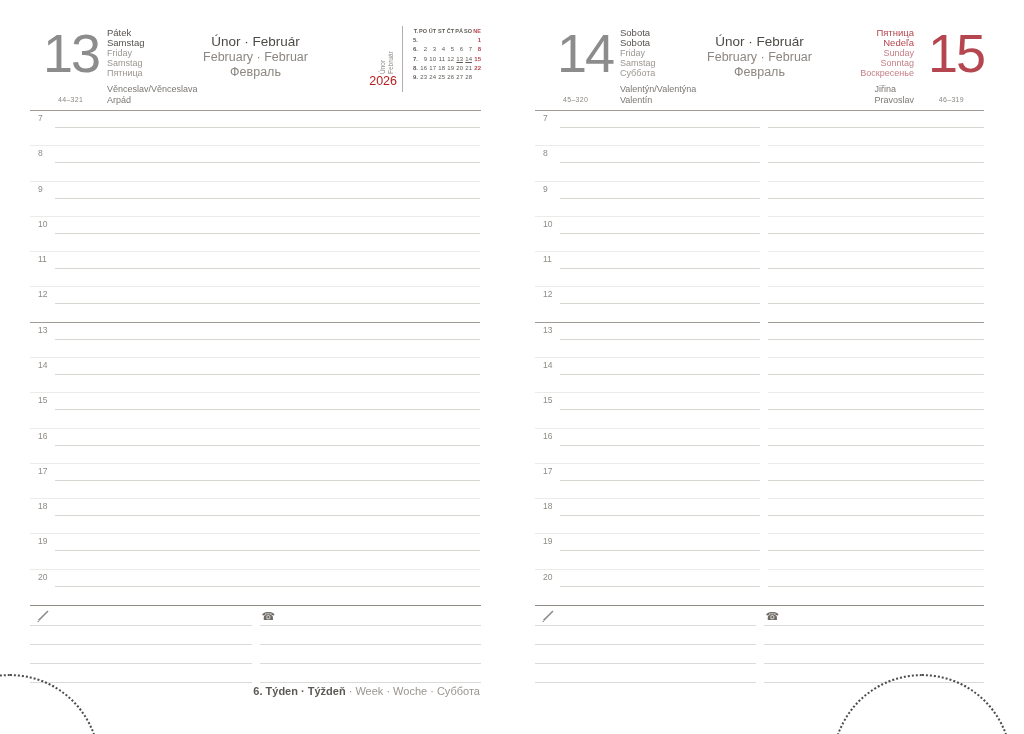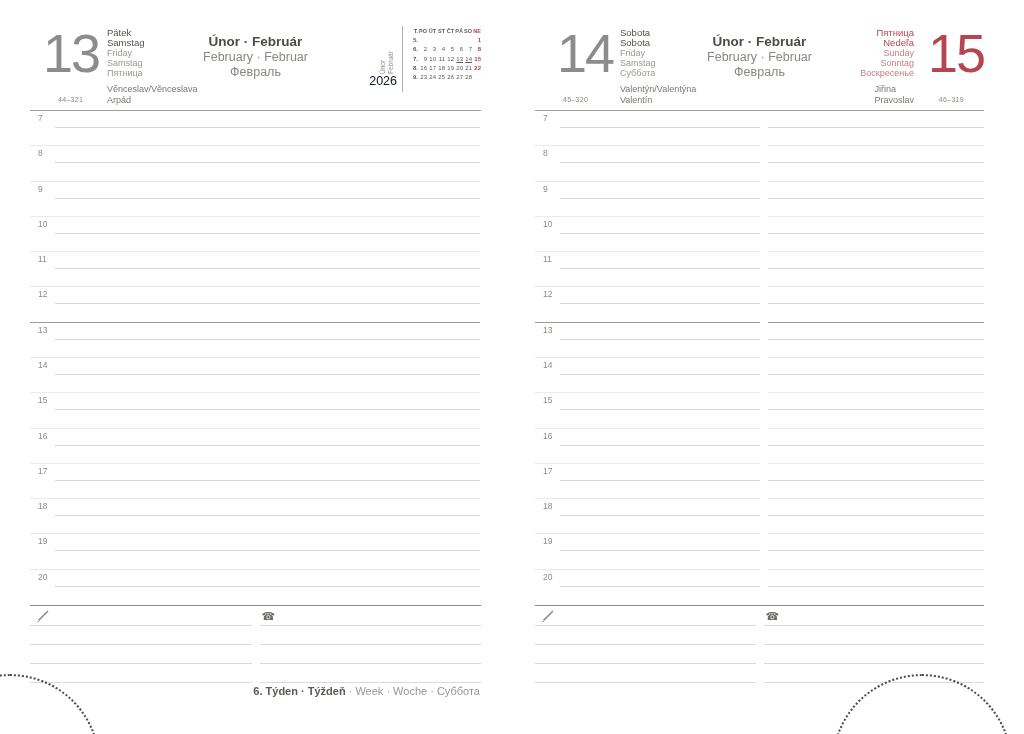--- a/index.html
+++ b/index.html
@@ -14,25 +14,25 @@
   .page-header{position:absolute;top:0;left:0;right:0;height:88px;border-bottom:1px solid var(--rule-dark)}
   .daynum{position:absolute;top:4px;font-size:54px;line-height:54px;letter-spacing:-2px;color:#8c8c8c;font-weight:400}
   .daynum.red{color:var(--accent-red)}
   .dn-block{position:absolute;top:6px}
   .dn-bold{font-weight:normal;font-size:9.5px;line-height:10px;color:#55514d}
   .dn-light{font-size:9px;line-height:10px;color:#9b9691}
   .dn-block.redblock{text-align:right}
   .redblock .dn-bold{color:var(--accent-red)}
   .redblock .dn-light{color:#c47e84}
   .month-block{position:absolute;top:11px;left:110px;right:110px;text-align:center}
-  .m1{font-size:13.5px;font-weight:bold;color:#4e4a46;line-height:17px}
+  .m1{font-size:13.5px;font-weight:normal;color:#4e4a46;line-height:17px}
   .m2{font-size:12.5px;color:#8c8782;line-height:15px}
   .vert-label{position:absolute;right:86px;top:4px;width:16px;height:48px;
     writing-mode:vertical-rl;transform:rotate(180deg);font-size:6.5px;line-height:8px;color:#8f8b86}
-  .year-label{position:absolute;right:84px;top:52px;font-size:12.5px;color:#0f172a}
+  .year-label{position:absolute;right:84px;top:52px;font-size:12.5px;color:#b91c1c}
   .mc-divider{position:absolute;right:78px;top:4px;width:1px;height:66px;background:#b3aeaa}
   .minical{position:absolute;right:0;top:5px;width:74px;color:#5f5b56}
   .mc-row{display:grid;grid-template-columns:11px repeat(7,1fr);line-height:9.2px;font-size:6px;text-align:right}
   .mc-h{font-weight:bold;font-size:5.5px}
   .mc-wnum{font-weight:bold}
   .mc-red{color:var(--accent-red);font-weight:bold}
   .mc-u{text-decoration:underline;text-underline-offset:1px}
   .doy{position:absolute;top:74px;font-size:7px;letter-spacing:.3px;color:#8c8883}
   .namedays{position:absolute;top:62px}
   .namedays div{font-size:9px;line-height:11px;color:#7c7873}

